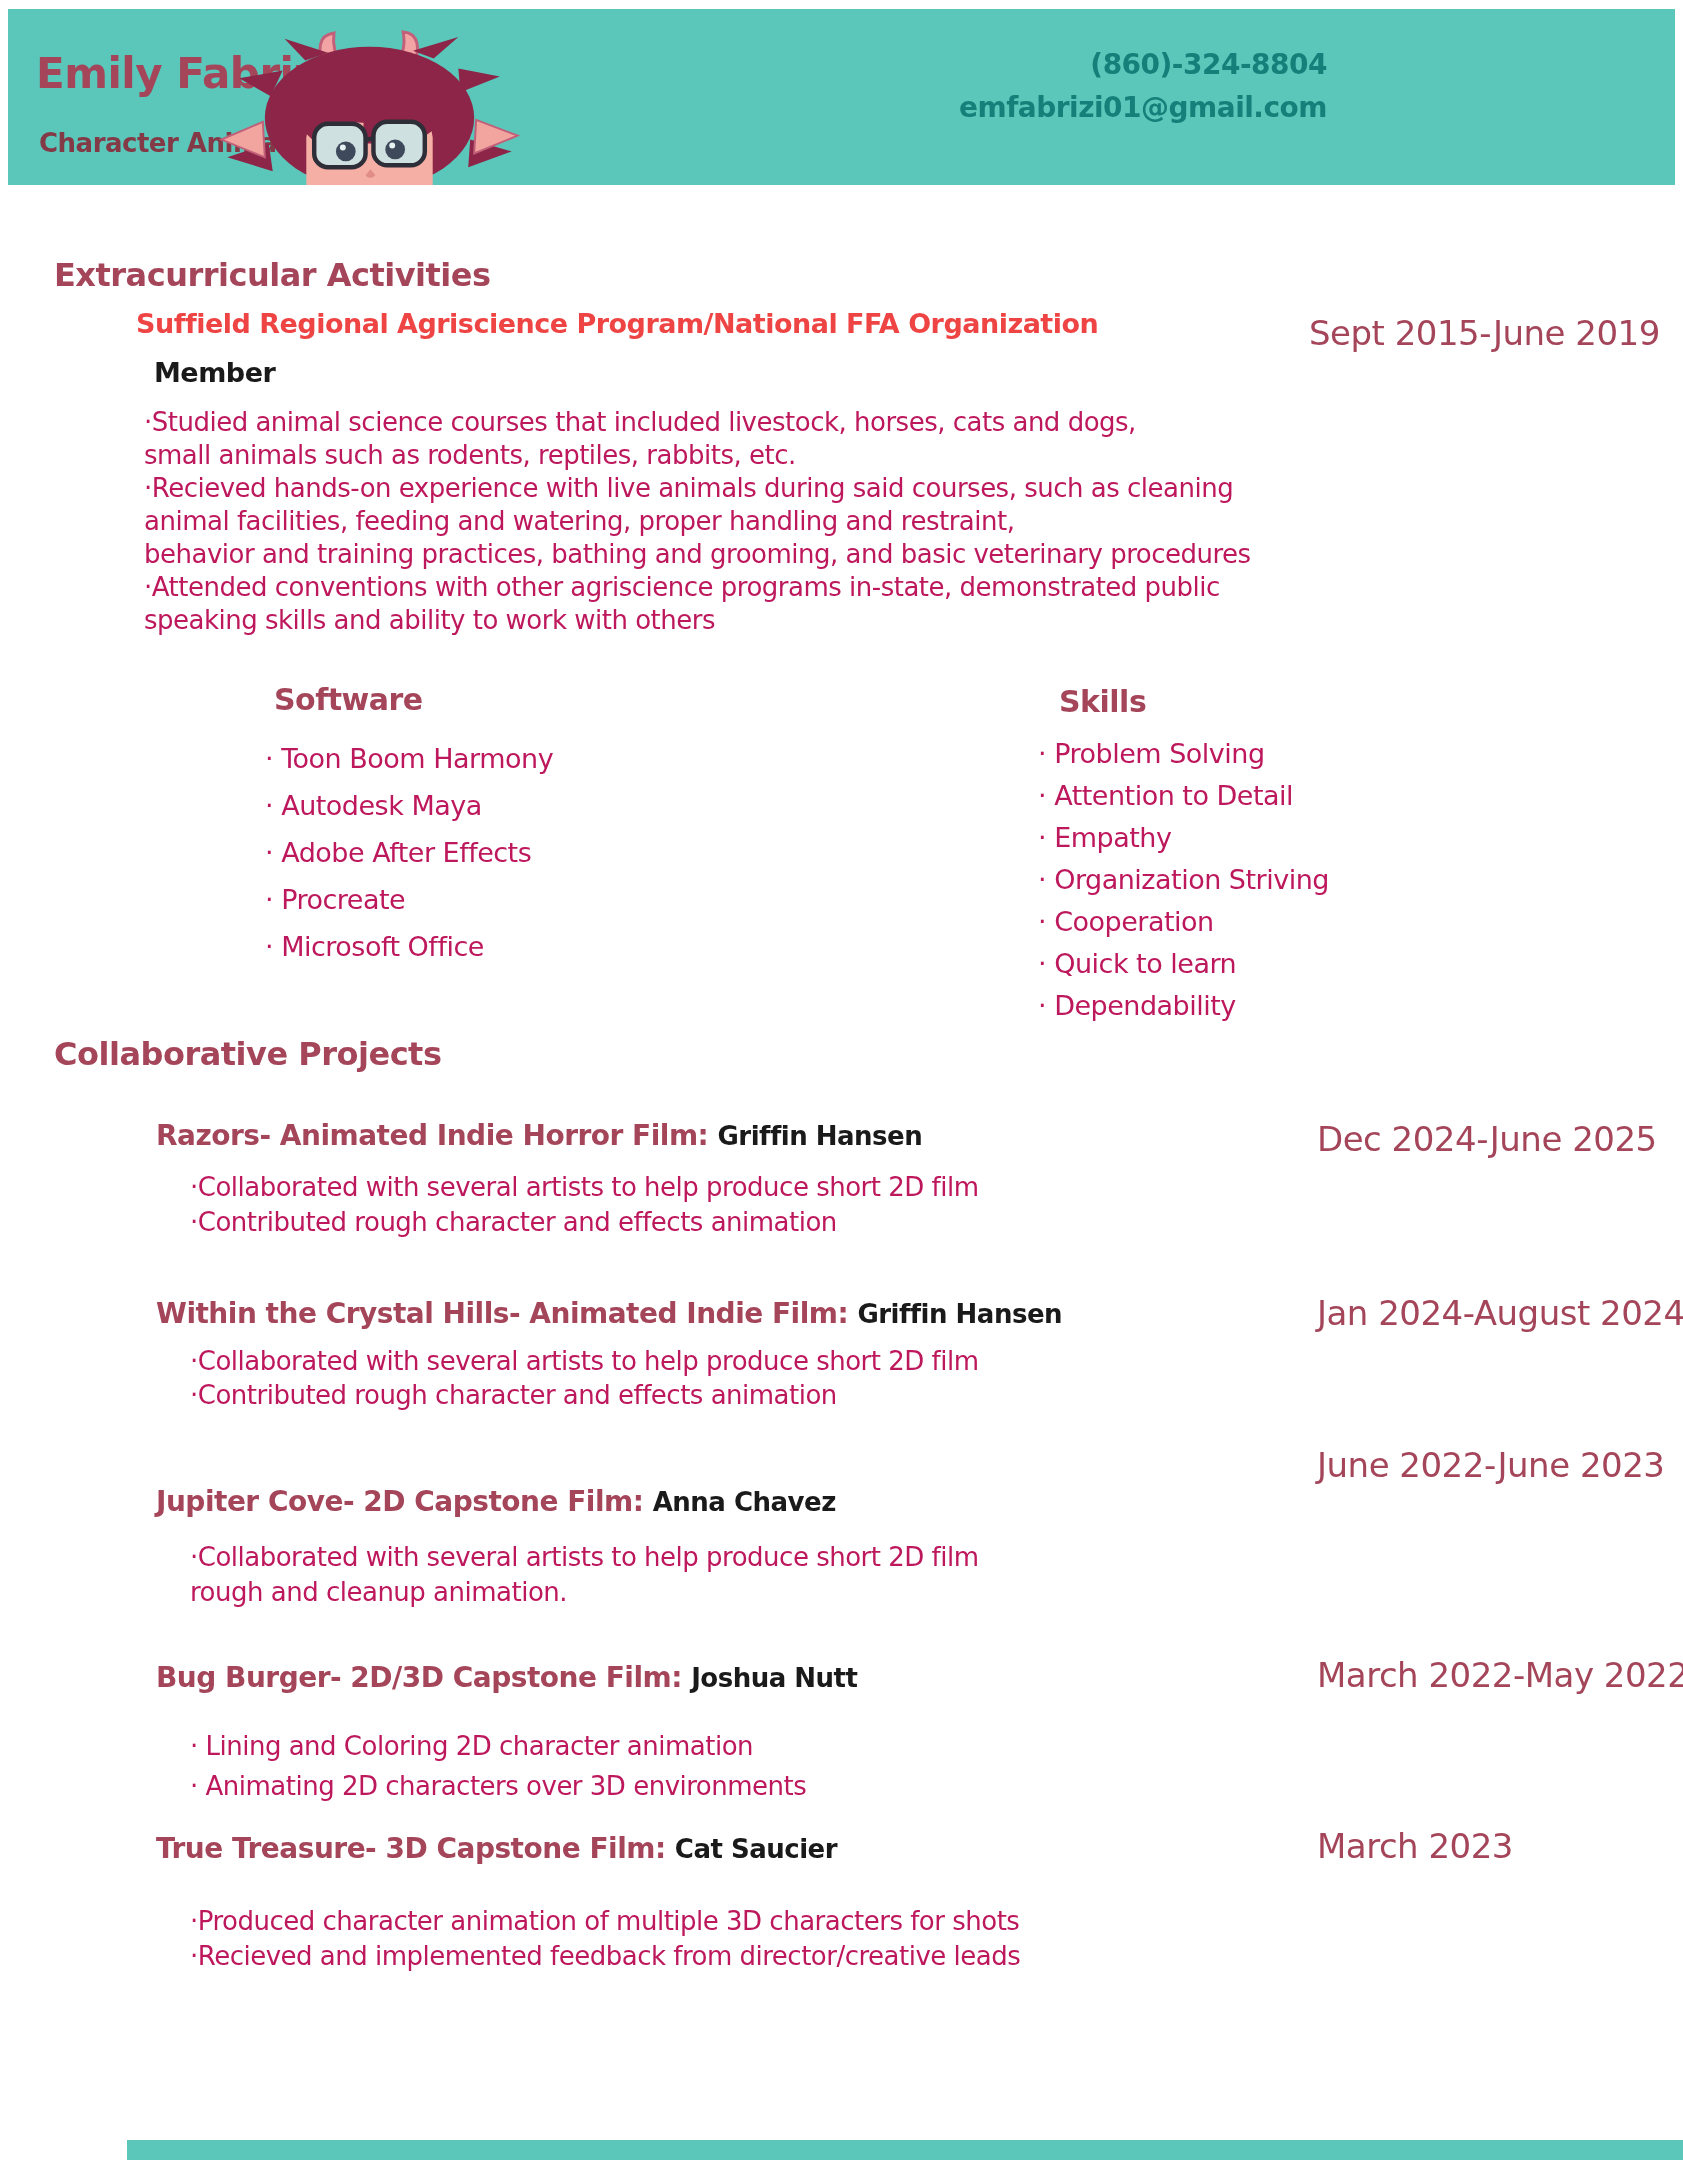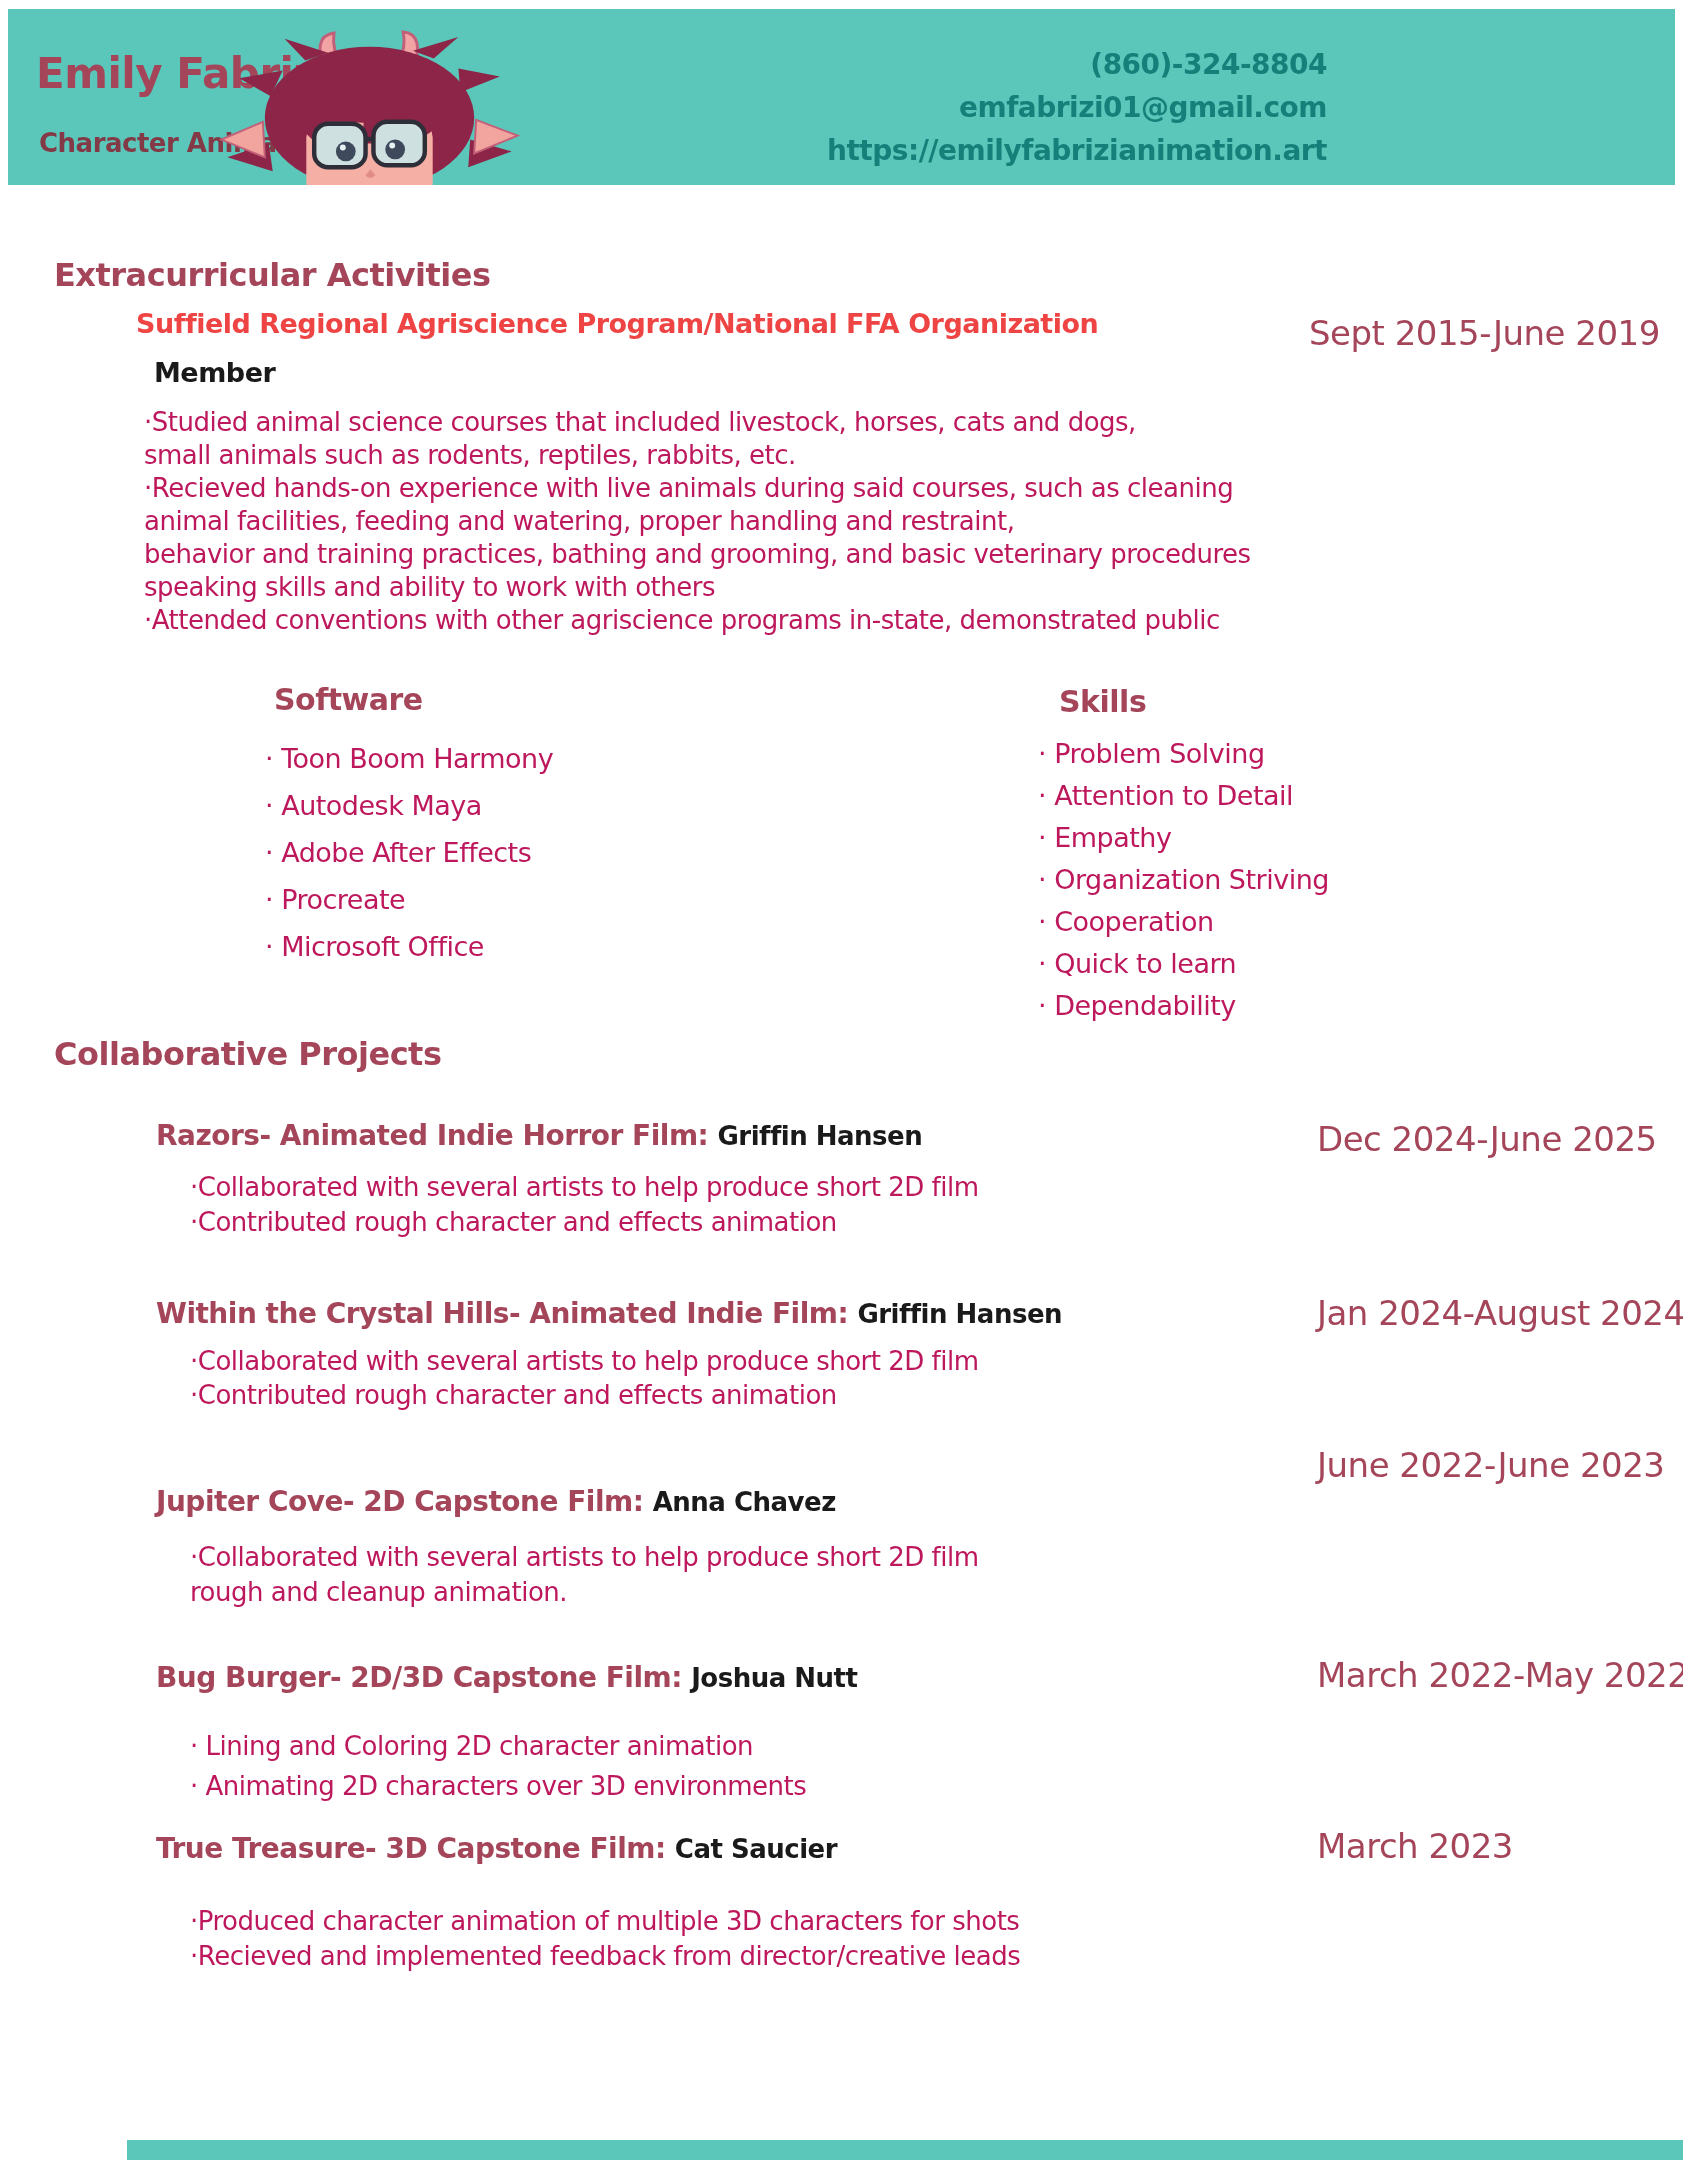--- a/index.html
+++ b/index.html
@@ -107,38 +107,37 @@
     <circle cx="186" cy="124" r="10" fill="#3E4A5C"></circle>
     <circle cx="133" cy="122" r="3" fill="#E8F2F3"></circle>
     <circle cx="183" cy="120" r="3" fill="#E8F2F3"></circle>
 
     <path d="M156 150 Q160 156 166 150 L161 144 Z" fill="#E08D86"></path>
   </svg>
 
   <div class="contact">
     <div>(860)-324-8804</div>
     <div>emfabrizi01@gmail.com</div>
-    <div>https://emilyfabrizianimation.art</div>
   </div>
 </div>
 
 <div class="h-section" style="left:54px;top:259px;">Extracurricular Activities</div>
 
 <div class="h-entry" style="left:136px;top:309px;">Suffield Regional Agriscience Program/National FFA Organization</div>
 <div class="date-text" style="left:1309px;top:315px;">Sept 2015-June 2019</div>
 <div class="role-text" style="left:154px;top:358px;">Member</div>
 
 <div class="body-teal" style="left:144px;top:406px;line-height:33px;">
   <div>·Studied animal science courses that included livestock, horses, cats and dogs,</div>
   <div>small animals such as rodents, reptiles, rabbits, etc.</div>
   <div>·Recieved hands-on experience with live animals during said courses, such as cleaning</div>
   <div>animal facilities, feeding and watering, proper handling and restraint,</div>
   <div>behavior and training practices, bathing and grooming, and basic veterinary procedures</div>
+  <div>·Attended conventions with other agriscience programs in-state, demonstrated public</div>
   <div>speaking skills and ability to work with others</div>
-  <div>·Attended conventions with other agriscience programs in-state, demonstrated public</div>
 </div>
 
 <div class="col-head" style="left:274px;top:685px;">Software</div>
 <div class="body-teal" style="left:265px;top:735px;font-size:27px;line-height:47px;">
   <div>· Toon Boom Harmony</div>
   <div>· Autodesk Maya</div>
   <div>· Adobe After Effects</div>
   <div>· Procreate</div>
   <div>· Microsoft Office</div>
 </div>

